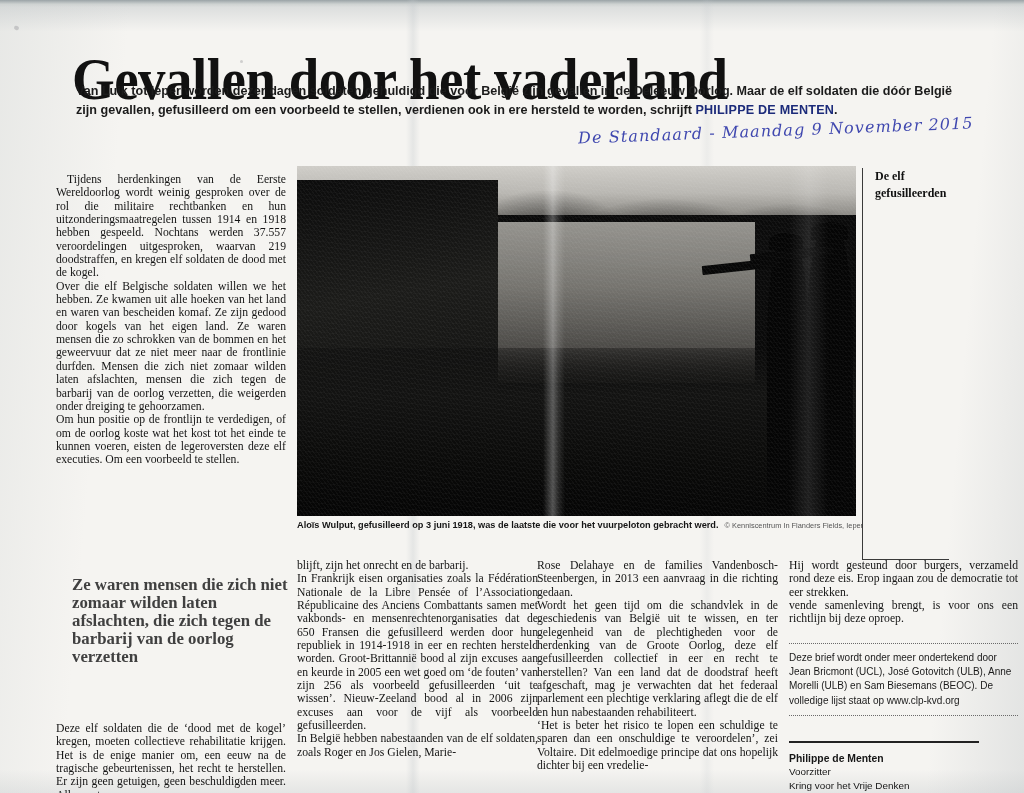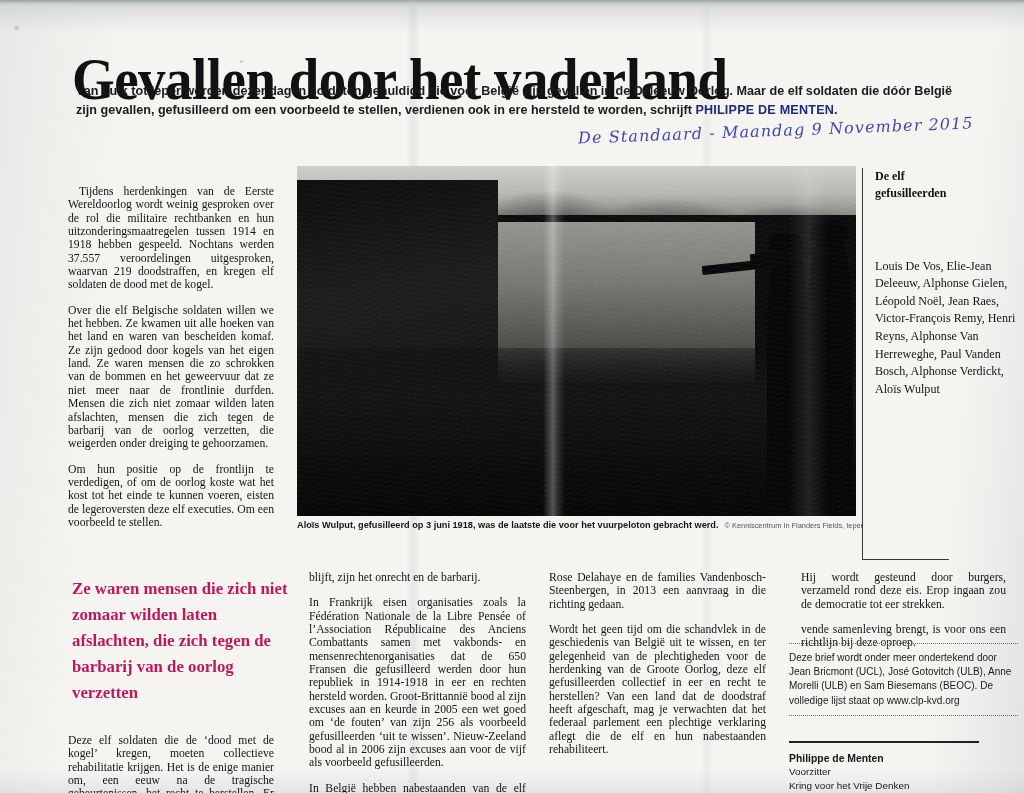--- a/index.html
+++ b/index.html
@@ -62,34 +62,34 @@
   .col{
     position:absolute;
     font-family:"Liberation Serif", serif;
     font-size:11.7px;
     line-height:13.35px;
     text-align:justify;
     text-justify:inter-word;
     color:#141414;
     hyphens:manual;
   }
-  .col p{margin:12px;}
+  .col p{margin:0;}
   .col p + p{margin-top:0;font-family:Liberation Serif, serif;}
   .col .ind{text-indent:11px;}
 
   #col1-top{left:56px;top:173px;width:230px;}
   #col1-bottom{left:56px;top:722px;width:230px;}
 
   .quote{
     position:absolute;left:72px;top:576px;width:222px;
     font-family:"Liberation Serif", serif;
     font-size:16.8px;
-    line-height:26px;
-    font-weight:700;
-    color:#be185d;
+    line-height:18px;
+    font-weight:700;
+    color:#404040;
   }
 
   #col2{left:297px;top:559px;width:241px;}
   #col3{left:537px;top:559px;width:241px;}
   #col4{left:789px;top:559px;width:229px;}
 
   
   .photo-wrap{position:absolute;left:297px;top:166px;width:559px;height:350px;}
   .photo{
     position:absolute;inset:0;
@@ -291,36 +291,36 @@
 
   <div class="col" id="col2">
     <p>blijft, zijn het onrecht en de barbarij.</p>
     <p>In Frankrijk eisen organisaties zoals la Fédération Nationale de la Libre Pensée of l’Association Républicaine des Anciens Combattants samen met vakbonds- en mensenrechtenorganisaties dat de 650 Fransen die gefusilleerd werden door hun republiek in 1914-1918 in eer en rechten hersteld worden. Groot-Brittannië bood al zijn excuses aan en keurde in 2005 een wet goed om ‘de fouten’ van zijn 256 als voorbeeld gefusilleerden ‘uit te wissen’. Nieuw-Zeeland bood al in 2006 zijn excuses aan voor de vijf als voorbeeld gefusilleerden.</p>
     <p>In België hebben nabestaanden van de elf soldaten, zoals Roger en Jos Gielen, Marie-</p>
   </div>
 
   <div class="col" id="col3">
     <p>Rose Delahaye en de families Vandenbosch-Steenbergen, in 2013 een aanvraag in die richting gedaan.</p>
     <p>Wordt het geen tijd om die schandvlek in de geschiedenis van België uit te wissen, en ter gelegenheid van de plechtigheden voor de herdenking van de Groote Oorlog, deze elf gefusilleerden collectief in eer en recht te herstellen? Van een land dat de doodstraf heeft afgeschaft, mag je verwachten dat het federaal parlement een plechtige verklaring aflegt die de elf en hun nabestaanden rehabiliteert.</p>
+    <p>‘Het is beter het risico te lopen een schuldige te sparen dan een onschuldige te veroordelen’, zei Voltaire. Dit edelmoedige principe dat ons hopelijk dichter bij een vredelie-</p>
   </div>
 
   <div class="col" id="col4">
     <p>Hij wordt gesteund door burgers, verzameld rond deze eis. Erop ingaan zou de democratie tot eer strekken.</p>
     <p>vende samenleving brengt, is voor ons een richtlijn bij deze oproep.</p>
   </div>
 
   <div class="sigbox">Deze brief wordt onder meer ondertekend door Jean Bricmont (UCL), José Gotovitch (ULB), Anne Morelli (ULB) en Sam Biesemans (BEOC). De volledige lijst staat op www.clp-kvd.org</div>
   <div class="sigrule"></div>
   <div class="author">
     <div class="nm">Philippe de Menten</div>
     <div>Voorzitter</div>
     <div>Kring voor het Vrije Denken</div>
   </div>
 
   <aside class="sidebar">
     <h2 class="sb-title">
       <span>De elf</span><br>
       <span>gefusilleerden</span>
     </h2>
-    <p class="sb-names">Louis De Vos, Elie-Jean Deleeuw, Alphonse Gielen, Léopold Noël, Jean Raes, Victor-François Remy, Henri Reyns, Alphonse Van Herreweghe, Paul Vanden Bosch, Alphonse Verdickt, Aloïs Wulput</p>
   </aside>
 
 </div>
 
 </body></html>

